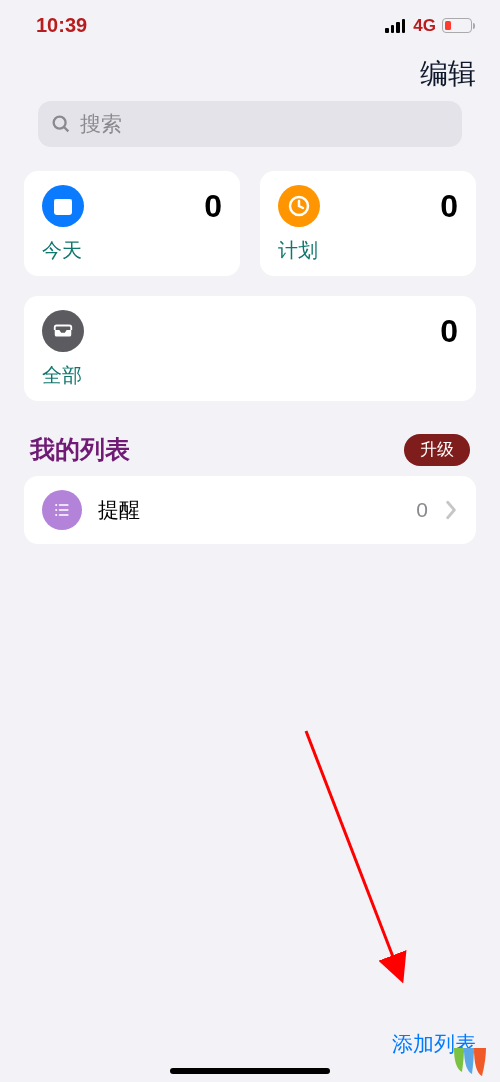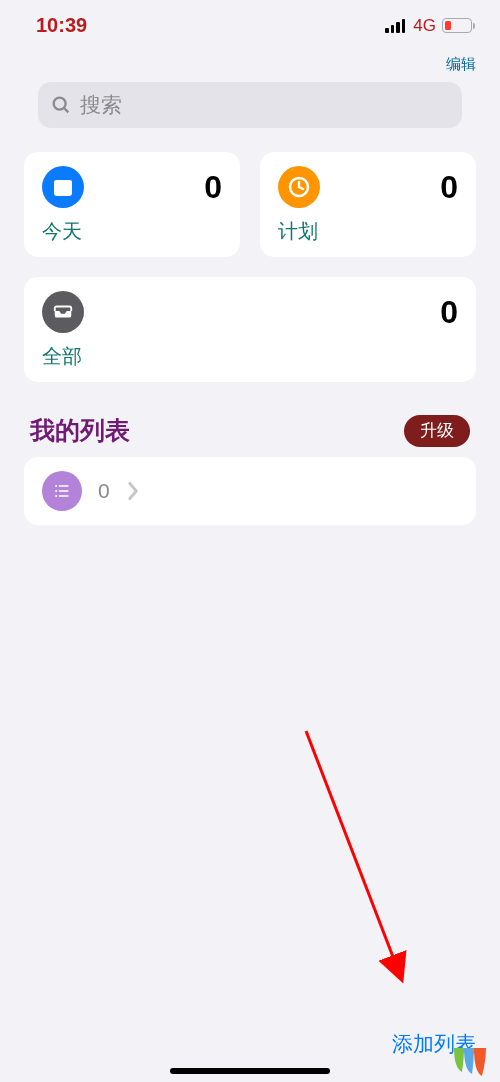--- a/index.html
+++ b/index.html
@@ -20,35 +20,35 @@
     font-weight: 600;
     color: #b91c1c;
   }
   .status-right { display: flex; align-items: center; gap: 6px; }
   .signal-bars { display: flex; align-items: flex-end; gap: 2px; height: 14px; }
   .signal-bars span { width: 3.5px; background: #000; border-radius: 1px; }
   .signal-bars span:nth-child(1){height:5px;}
   .signal-bars span:nth-child(2){height:8px;}
   .signal-bars span:nth-child(3){height:11px;}
   .signal-bars span:nth-child(4){height:14px;}
-  .cell-label { font-size: 17px; font-weight: 400; margin-left: 2px; }
+  .cell-label { font-size: 17px; font-weight: 700; margin-left: 2px; }
   .battery {
     width: 30px; height: 15px;
     border: 1.5px solid #aaa; border-radius: 4px;
     position: relative; display: flex; align-items: center;
   }
   .battery::after {
     content: ""; position: absolute; right: -4px; top: 4px;
     width: 2.5px; height: 6px; background: #aaa; border-radius: 0 2px 2px 0;
   }
   .battery-fill { width: 6px; height: 9px; background: #ff3b30; margin-left: 2px; border-radius: 1.5px; }
 
   
   .nav-bar { display: flex; justify-content: flex-end; padding: 10px 24px 8px; }
-  .edit-btn { color: #0369a1; font-size: 15px; }
+  .edit-btn { color: #0f172a; font-size: 28px; }
 
   
   .search-wrap { padding: 0 38px; }
   .search-field {
     background: #e3e3e9;
     border-radius: 13px;
     height: 46px;
     display: flex;
     align-items: center;
     padding: 0 12px;
@@ -226,20 +226,21 @@
       <div class="list-icon">
         <svg viewBox="0 0 24 24" width="20" height="20" fill="none" stroke="#fff" stroke-width="2" stroke-linecap="round">
           <circle cx="5" cy="6" r="1.2" fill="#fff" stroke="none"></circle>
           <line x1="9" y1="6" x2="19" y2="6"></line>
           <circle cx="5" cy="12" r="1.2" fill="#fff" stroke="none"></circle>
           <line x1="9" y1="12" x2="19" y2="12"></line>
           <circle cx="5" cy="18" r="1.2" fill="#fff" stroke="none"></circle>
           <line x1="9" y1="18" x2="19" y2="18"></line>
         </svg>
       </div>
+      <span class="list-title">提醒</span>
       <span class="list-count">0</span>
       <svg class="chevron" width="14" height="20" viewBox="0 0 10 18" fill="none" stroke="currentColor" stroke-width="2.5" stroke-linecap="round" stroke-linejoin="round">
         <polyline points="2 2 8 9 2 16"></polyline>
       </svg>
     </div>
   </div>
 </div>
 
 <div class="bottom-bar">
   <span class="add-list">添加列表</span>

